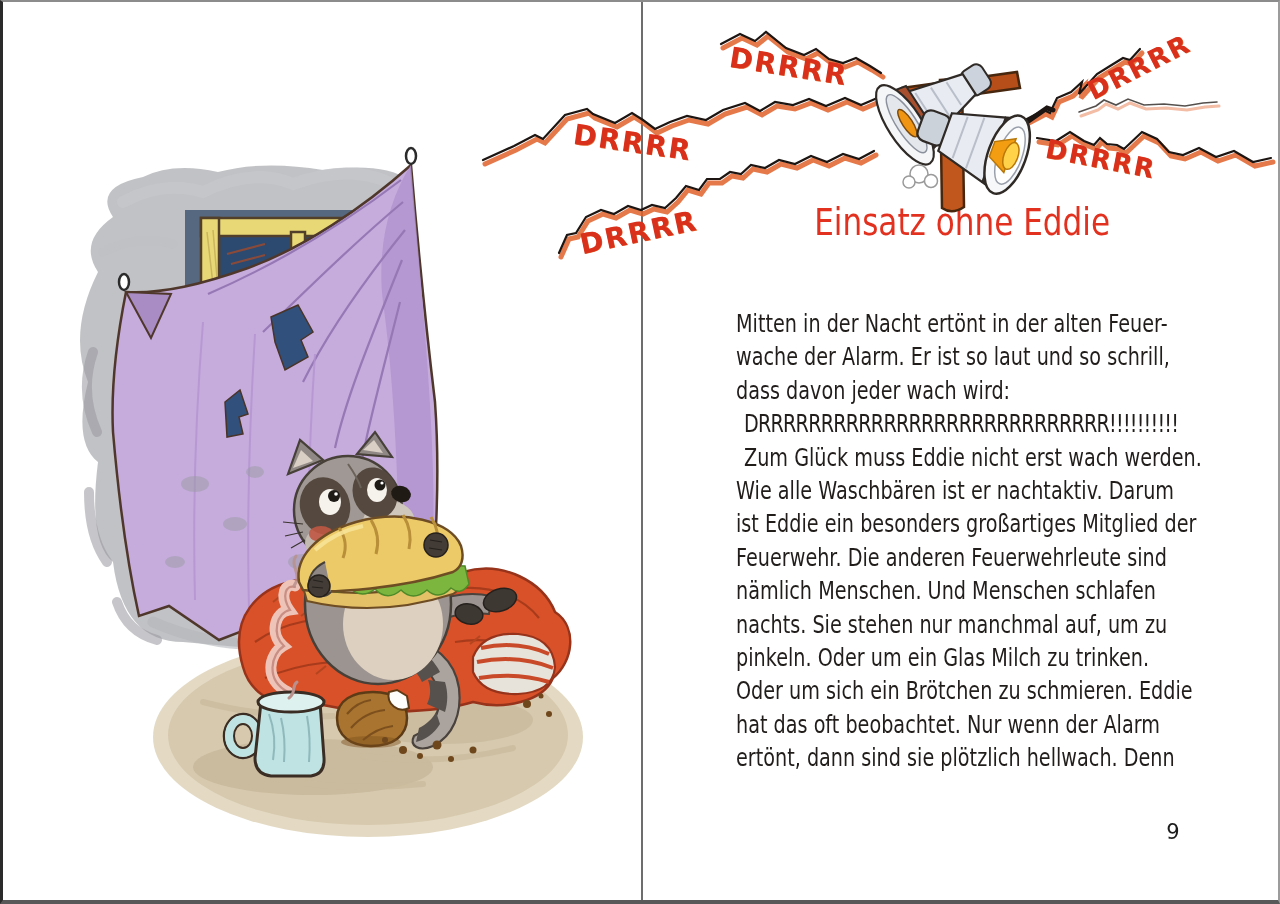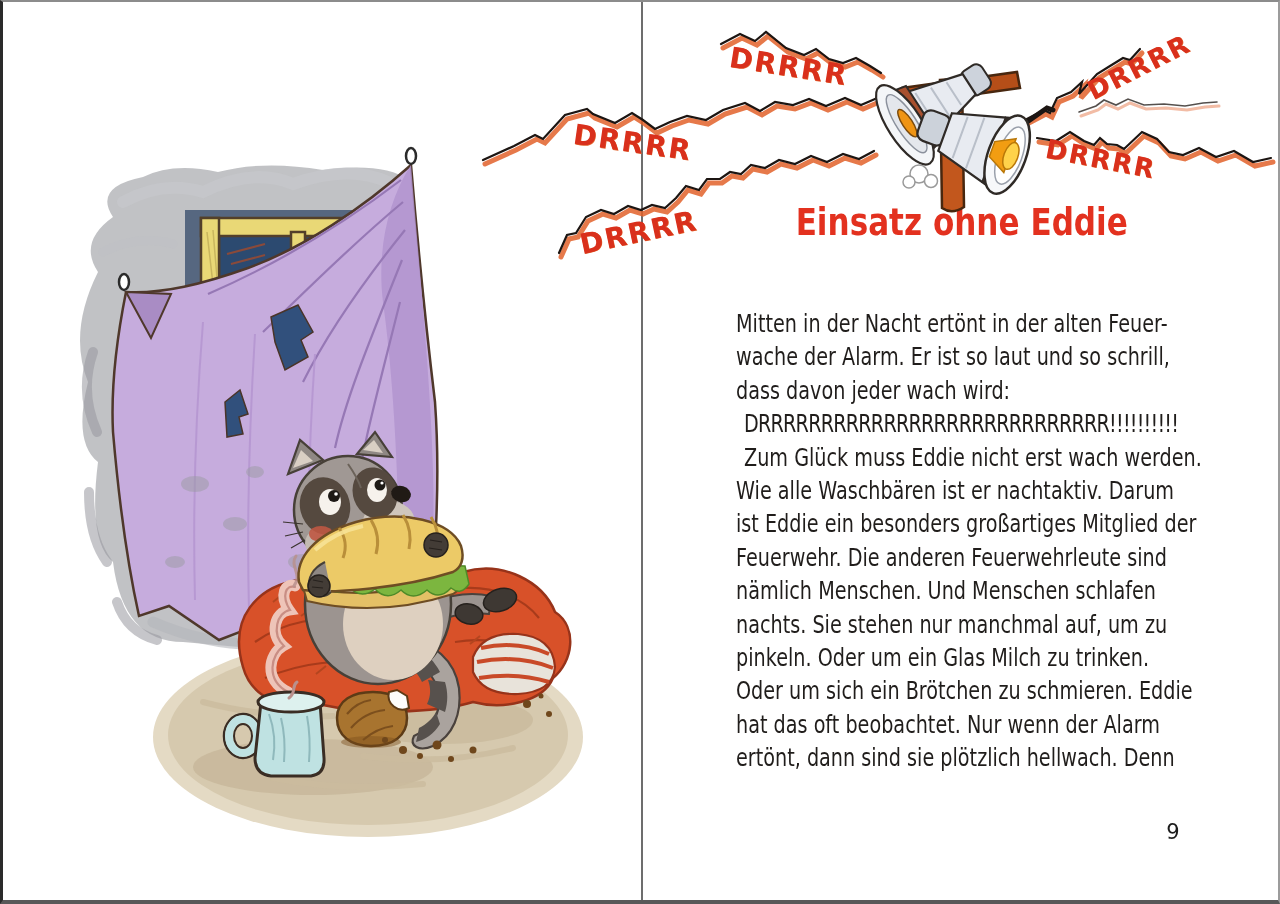--- a/index.html
+++ b/index.html
@@ -18,21 +18,21 @@
     letter-spacing:2px;white-space:nowrap;font-family:"DejaVu Sans","Liberation Sans",sans-serif;
     text-shadow:0.5px 0.5px 0 #e2622b;
   }
   .sound-1{left:726px;top:48px;transform:rotate(9deg);}
   .sound-2{left:570px;top:124px;transform:rotate(8deg);}
   .sound-3{left:576px;top:214px;transform:rotate(-12deg);}
   .sound-4{left:1080px;top:50px;transform:rotate(-27deg);font-size:26px;}
   .sound-5{left:1042px;top:142px;transform:rotate(11deg);font-size:26px;}
   .chapter-title{
     position:absolute;left:640px;top:199px;width:638px;text-align:center;z-index:2;
-    color:#e3311f;font-size:37px;font-weight:bold;line-height:44px;white-space:nowrap;
+    color:#e3311f;font-size:37px;font-weight:normal;line-height:44px;white-space:nowrap;
   }
   .chapter-title>span{display:inline-block;transform:scaleX(.84);transform-origin:center;}
   .body-text{
     position:absolute;left:733px;top:306px;width:580px;z-index:2;
     color:#201d1b;font-size:24px;line-height:33.4px;
     transform:scaleX(.8);transform-origin:left top;
   }
   .body-line{white-space:nowrap;height:33.4px;}
   .body-line.indent{padding-left:10px;}
   .body-line.alarm-line{letter-spacing:-1px;}

